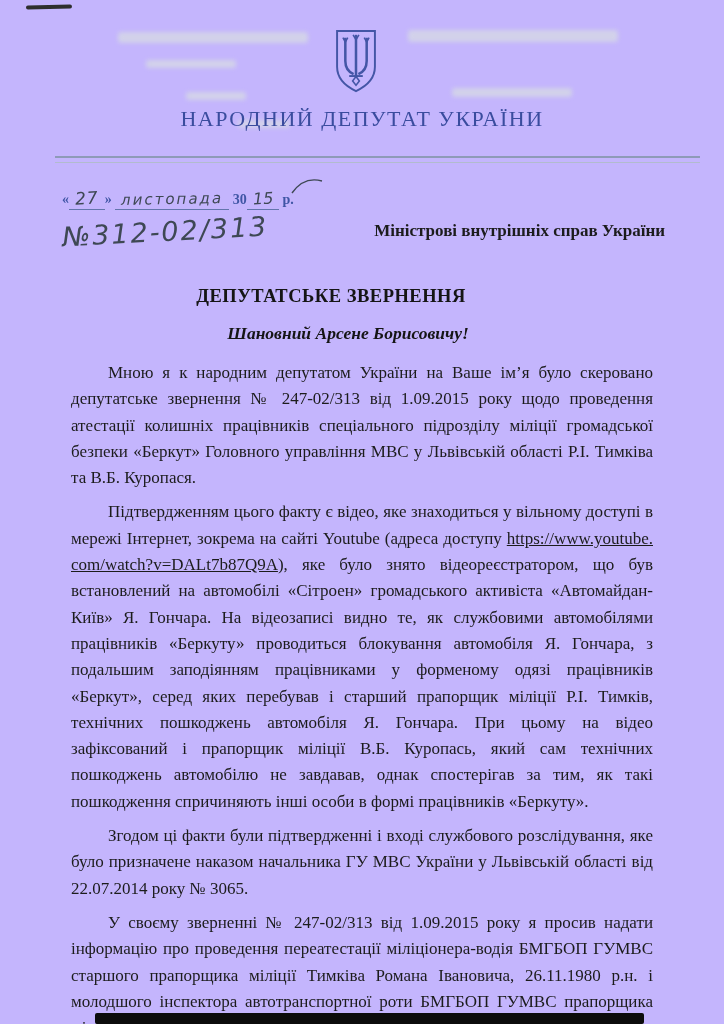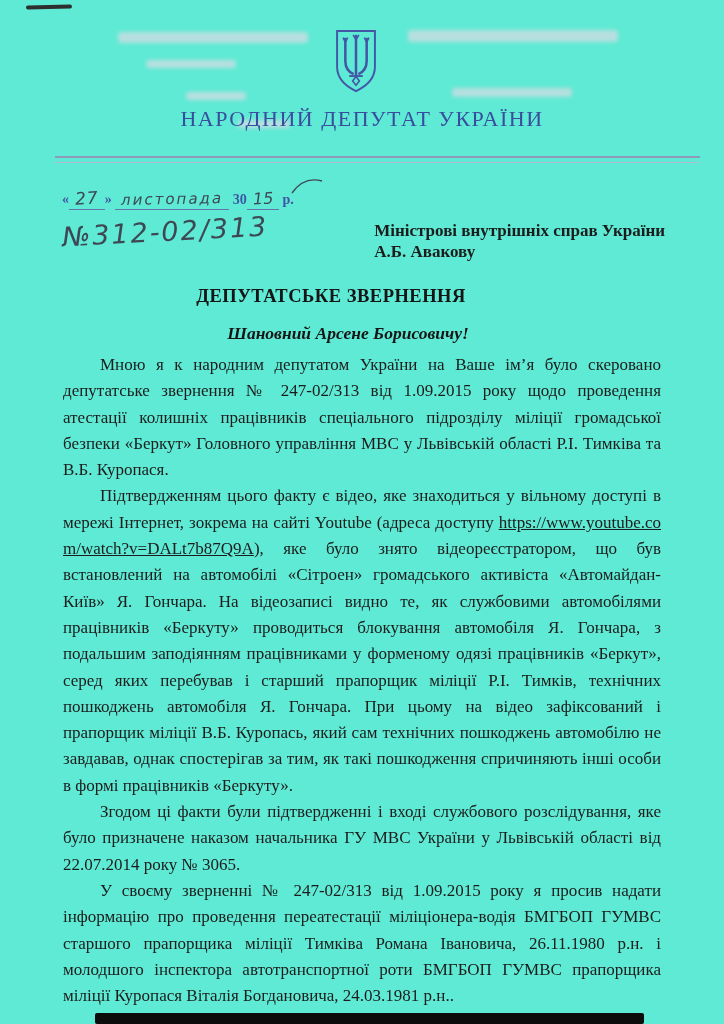--- a/index.html
+++ b/index.html
@@ -1,17 +1,17 @@
 <!DOCTYPE html>
 <html><head>
 <meta charset="utf-8">
 <style>
   html,body{margin:0;padding:0;background:#e8e8e8;}
   .page{
-    position:relative;width:724px;height:1024px;margin:0 auto;background:#5eead4;
+    position:relative;width:724px;height:1024px;margin:0 auto;background:#c4b5fd;
     font-family:"Liberation Serif", serif;color:#1f1f1f;overflow:hidden;
   }
   
   .scan-dash{position:absolute;left:26px;top:5px;width:46px;height:4px;background:#2e2e2e;border-radius:2px;transform:rotate(-1.5deg);}
   .scan-bar{position:absolute;left:95px;top:1013px;width:549px;height:11px;background:#0c0c0c;border-radius:2px;}
   .ghost{position:absolute;background:#d7dbe4;filter:blur(2px);opacity:.75;border-radius:3px;}
   .g1{left:118px;top:32px;width:190px;height:11px;}
   .g2{left:408px;top:30px;width:210px;height:12px;}
   .g3{left:146px;top:60px;width:90px;height:8px;}
   .g4{left:452px;top:88px;width:120px;height:9px;}
@@ -50,21 +50,21 @@
     font-weight:bold;font-size:18.5px;letter-spacing:.5px;color:#151515;
   }
   .doc-salutation{
     position:absolute;left:63px;top:323px;width:570px;text-align:center;
     font-weight:bold;font-style:italic;font-size:17.5px;color:#151515;
   }
   .body-text{
     position:absolute;left:63px;top:352px;width:598px;
     font-size:17px;line-height:26.3px;text-align:justify;color:#1c1c1c;
   }
-  .body-text p{margin:0;text-indent:37px;}
+  .body-text p{margin:8px;text-indent:37px;}
   .url{text-decoration:underline;color:#1c1c1c;word-break:break-all;}
 </style>
 </head>
 <body>
 
 <div class="page">
 
   <div class="scan-dash"></div>
   <div class="ghost g1"></div>
   <div class="ghost g2"></div>
@@ -95,21 +95,20 @@
     <span class="printed">«</span><span class="seg"><span class="hw hw-day">27</span></span><span class="printed">»</span>
     <span class="seg"><span class="hw hw-month">листопада</span></span>
     <span class="printed">30</span><span class="seg"><span class="hw hw-year">15</span></span>
     <span class="printed">р.</span>
   </div>
 
   <div class="number-line hw">№312-02/313</div>
 
   <div class="addressee">
     <div>Міністрові внутрішніх справ України</div>
-    <div>А.Б. Авакову</div>
   </div>
 
   <div class="doc-heading">ДЕПУТАТСЬКЕ ЗВЕРНЕННЯ</div>
   <div class="doc-salutation">Шановний Арсене Борисовичу!</div>
 
   <div class="body-text">
     <p>Мною я к народним депутатом України на Ваше ім’я було скеровано депутатське звернення № 247-02/313 від 1.09.2015 року щодо проведення атестації колишніх працівників спеціального підрозділу міліції громадської безпеки «Беркут» Головного управління МВС у Львівській області Р.І. Тимківа та В.Б. Куропася.</p>
     <p><span>Підтвердженням цього факту є відео, яке знаходиться у вільному доступі в мережі Інтернет, зокрема на сайті Youtube (адреса доступу </span><span class="url">https://www.youtube.com/watch?v=DALt7b87Q9A</span><span>), яке було знято відеореєстратором, що був встановлений на автомобілі «Сітроен» громадського активіста «Автомайдан-Київ» Я. Гончара. На відеозаписі видно те, як службовими автомобілями працівників «Беркуту» проводиться блокування автомобіля Я. Гончара, з подальшим заподіянням працівниками у форменому одязі працівників «Беркут», серед яких перебував і старший прапорщик міліції Р.І. Тимків, технічних пошкоджень автомобіля Я. Гончара. При цьому на відео зафіксований і прапорщик міліції В.Б. Куропась, який сам технічних пошкоджень автомобілю не завдавав, однак спостерігав за тим, як такі пошкодження спричиняють інші особи в формі працівників «Беркуту».</span></p>
     <p>Згодом ці факти були підтвердженні і вході службового розслідування, яке було призначене наказом начальника ГУ МВС України у Львівській області від 22.07.2014 року № 3065.</p>
     <p>У своєму зверненні № 247-02/313 від 1.09.2015 року я просив надати інформацію про проведення переатестації міліціонера-водія БМГБОП ГУМВС старшого прапорщика міліції Тимківа Романа Івановича, 26.11.1980 р.н. і молодшого інспектора автотранспортної роти БМГБОП ГУМВС прапорщика міліції Куропася Віталія Богдановича, 24.03.1981 р.н..</p>

